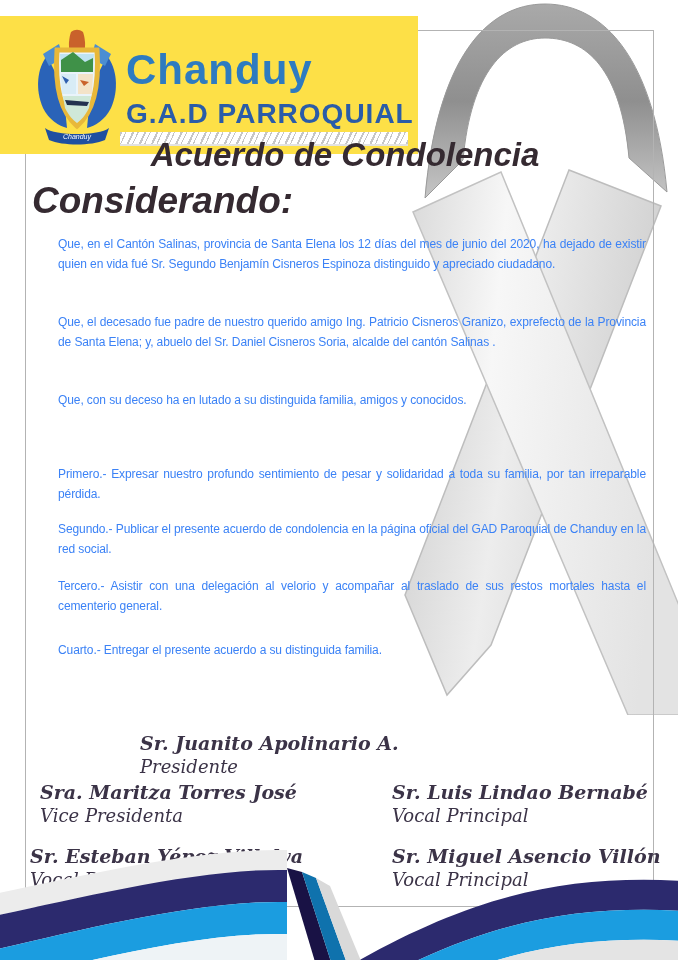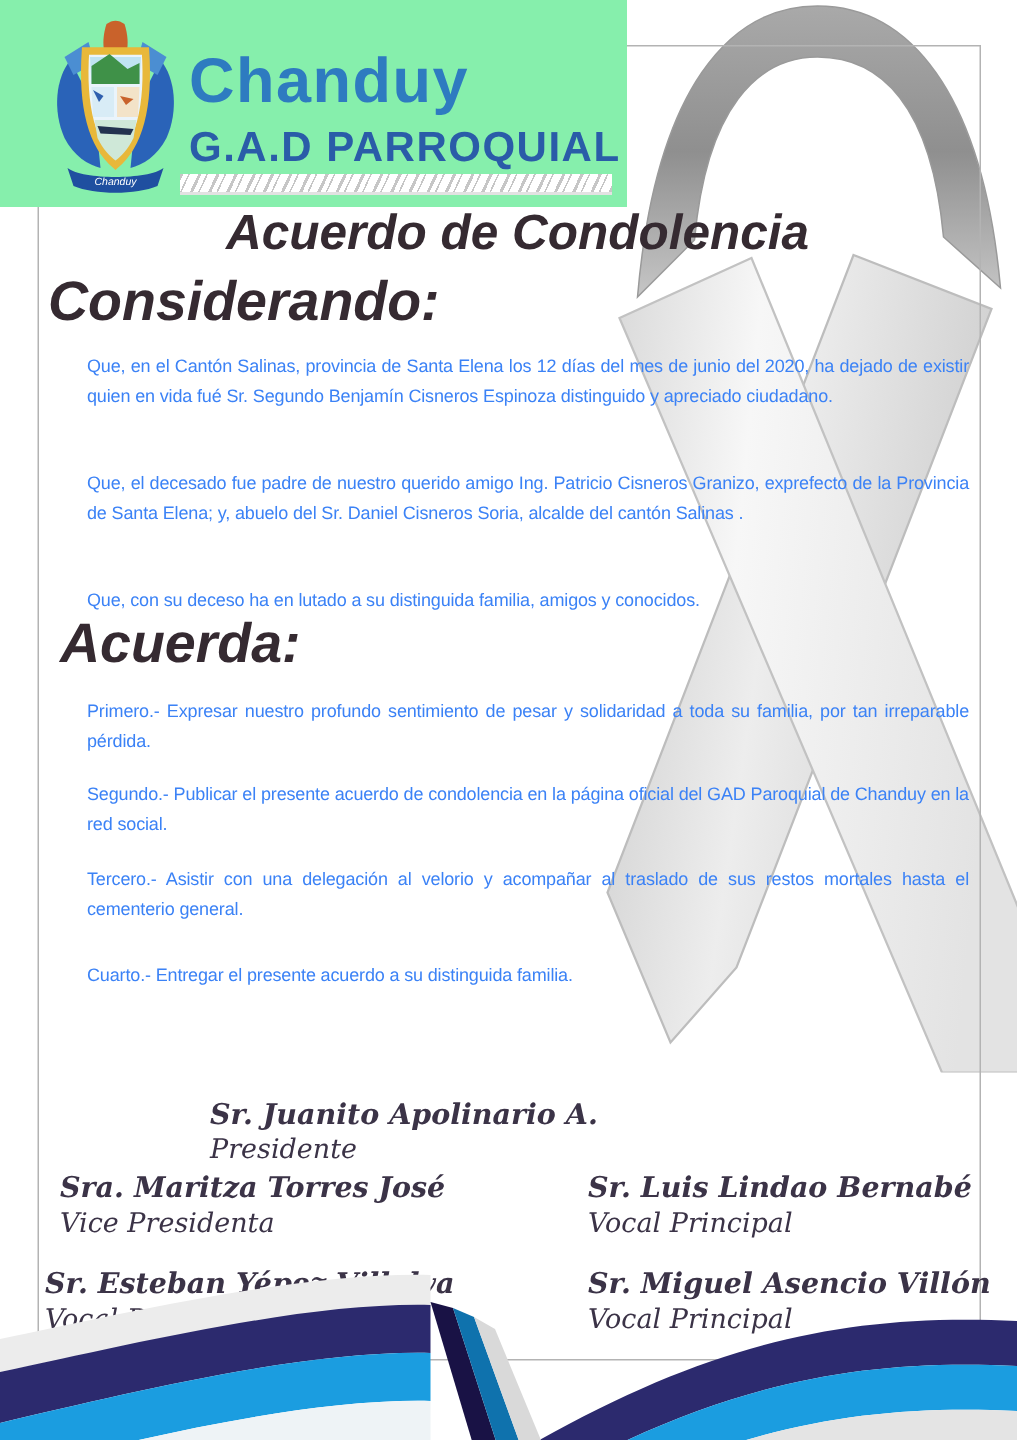--- a/index.html
+++ b/index.html
@@ -10,21 +10,21 @@
   
   .frame{
     position:absolute;left:25px;top:30px;width:627px;height:875px;
     border:1px solid #b3b3b3;z-index:2;pointer-events:none;
   }
   
   .ribbon{position:absolute;left:385px;top:0;width:295px;height:715px;z-index:1;}
   
   .wave{position:absolute;left:0;bottom:0;width:678px;height:128px;z-index:4;}
   
-  .header{position:absolute;left:0;top:0;width:418px;height:138px;background:#86efac;z-index:3;}
+  .header{position:absolute;left:0;top:16px;width:418px;height:138px;background:#fde047;z-index:3;}
   .crest{position:absolute;left:33px;top:12px;width:88px;height:120px;}
   .org-name{
     position:absolute;left:126px;top:30px;font-size:42px;font-weight:bold;
     color:#2e7bc0;letter-spacing:1px;
   }
   .org-sub{
     position:absolute;left:126px;top:82px;font-size:28px;font-weight:bold;
     color:#2a5ca8;letter-spacing:1px;
   }
   .greek-band{
@@ -114,21 +114,20 @@
       <path d="M12,100 C22,108 66,108 76,100 L72,112 C58,118 30,118 16,112 Z" fill="#1f4fa0"></path>
       <text x="44" y="111" text-anchor="middle" font-size="7" fill="#ffffff" font-style="italic">Chanduy</text>
     </svg>
     <div class="org-name">Chanduy</div>
     <div class="org-sub">G.A.D PARROQUIAL</div>
     <div class="greek-band"></div>
   </div>
 
   <div class="doc-title script">Acuerdo de Condolencia</div>
   <div class="h-considerando script">Considerando:</div>
-  <div class="h-acuerda script">Acuerda:</div>
 
   <div class="para p1">Que, en el Cantón Salinas, provincia de Santa Elena  los 12 días del mes de junio del 2020, ha dejado de existir quien en vida fué Sr. Segundo Benjamín Cisneros Espinoza distinguido y apreciado ciudadano.</div>
   <div class="para p2">Que, el decesado fue padre de nuestro querido amigo Ing. Patricio Cisneros Granizo, exprefecto de la Provincia de Santa Elena; y, abuelo del Sr. Daniel Cisneros Soria, alcalde del cantón Salinas .</div>
   <div class="para p3">Que, con su deceso ha en lutado a su distinguida familia, amigos y conocidos.</div>
 
   <div class="para p4">Primero.- Expresar nuestro profundo sentimiento de pesar y solidaridad a toda su familia, por tan irreparable pérdida.</div>
   <div class="para p5">Segundo.- Publicar el presente acuerdo de condolencia en la página oficial del GAD Paroquial de Chanduy en la red social.</div>
   <div class="para p7">Cuarto.- Entregar el presente acuerdo a su distinguida familia.</div>
   <div class="para p6">Tercero.- Asistir con una delegación al velorio y acompañar al traslado de sus restos mortales hasta el cementerio general.</div>
 

